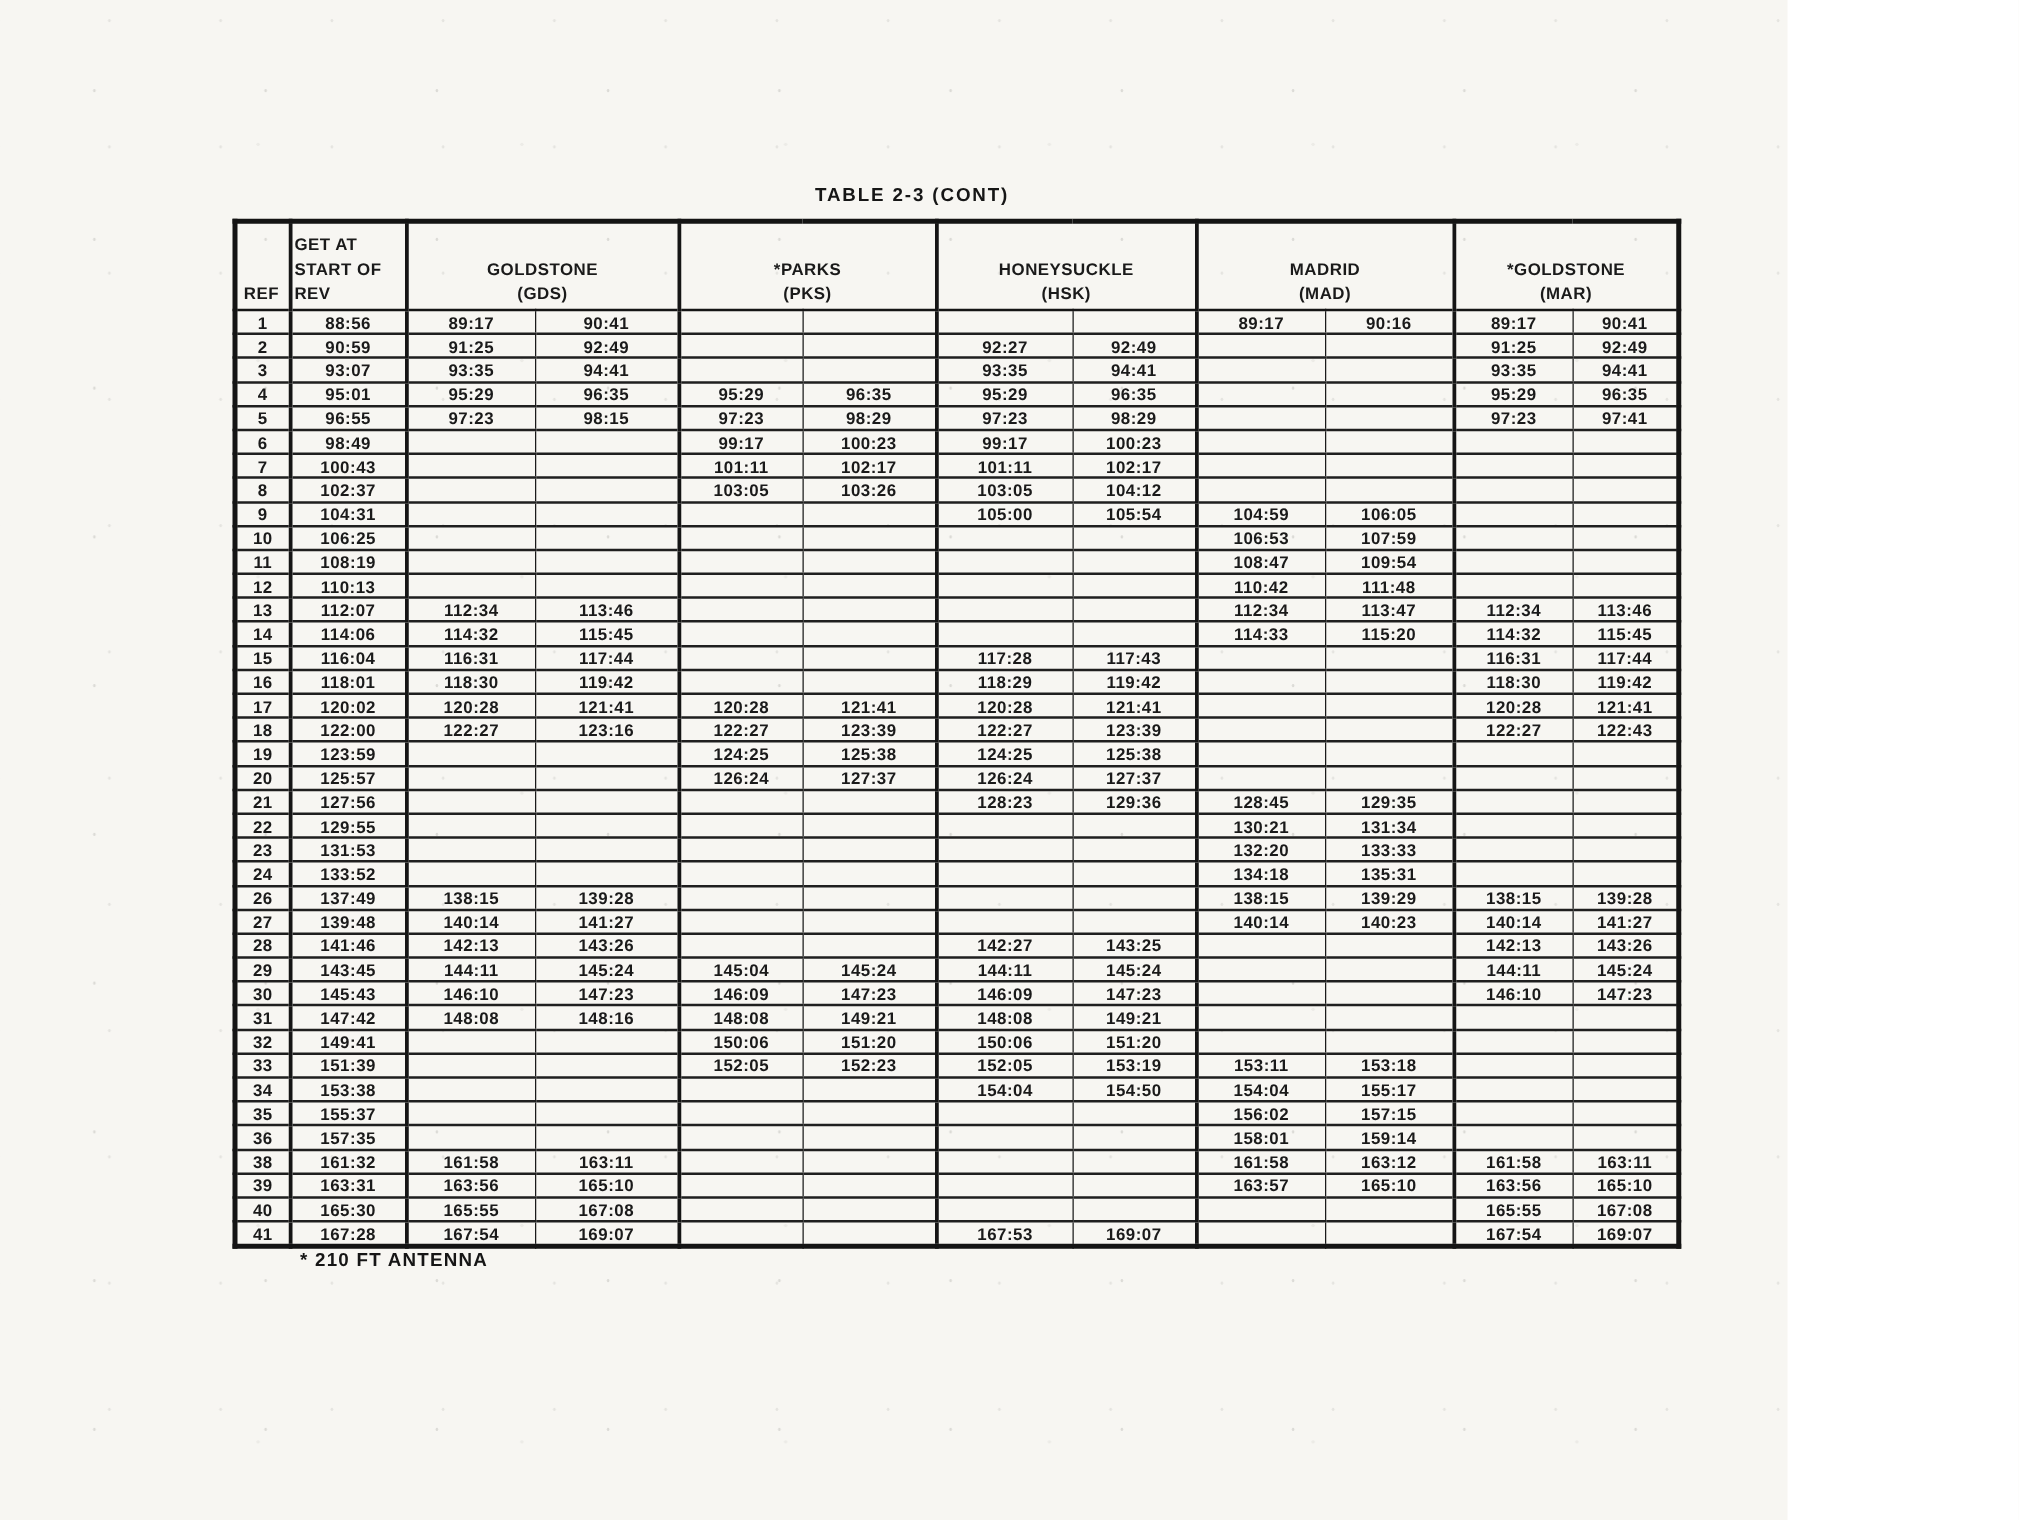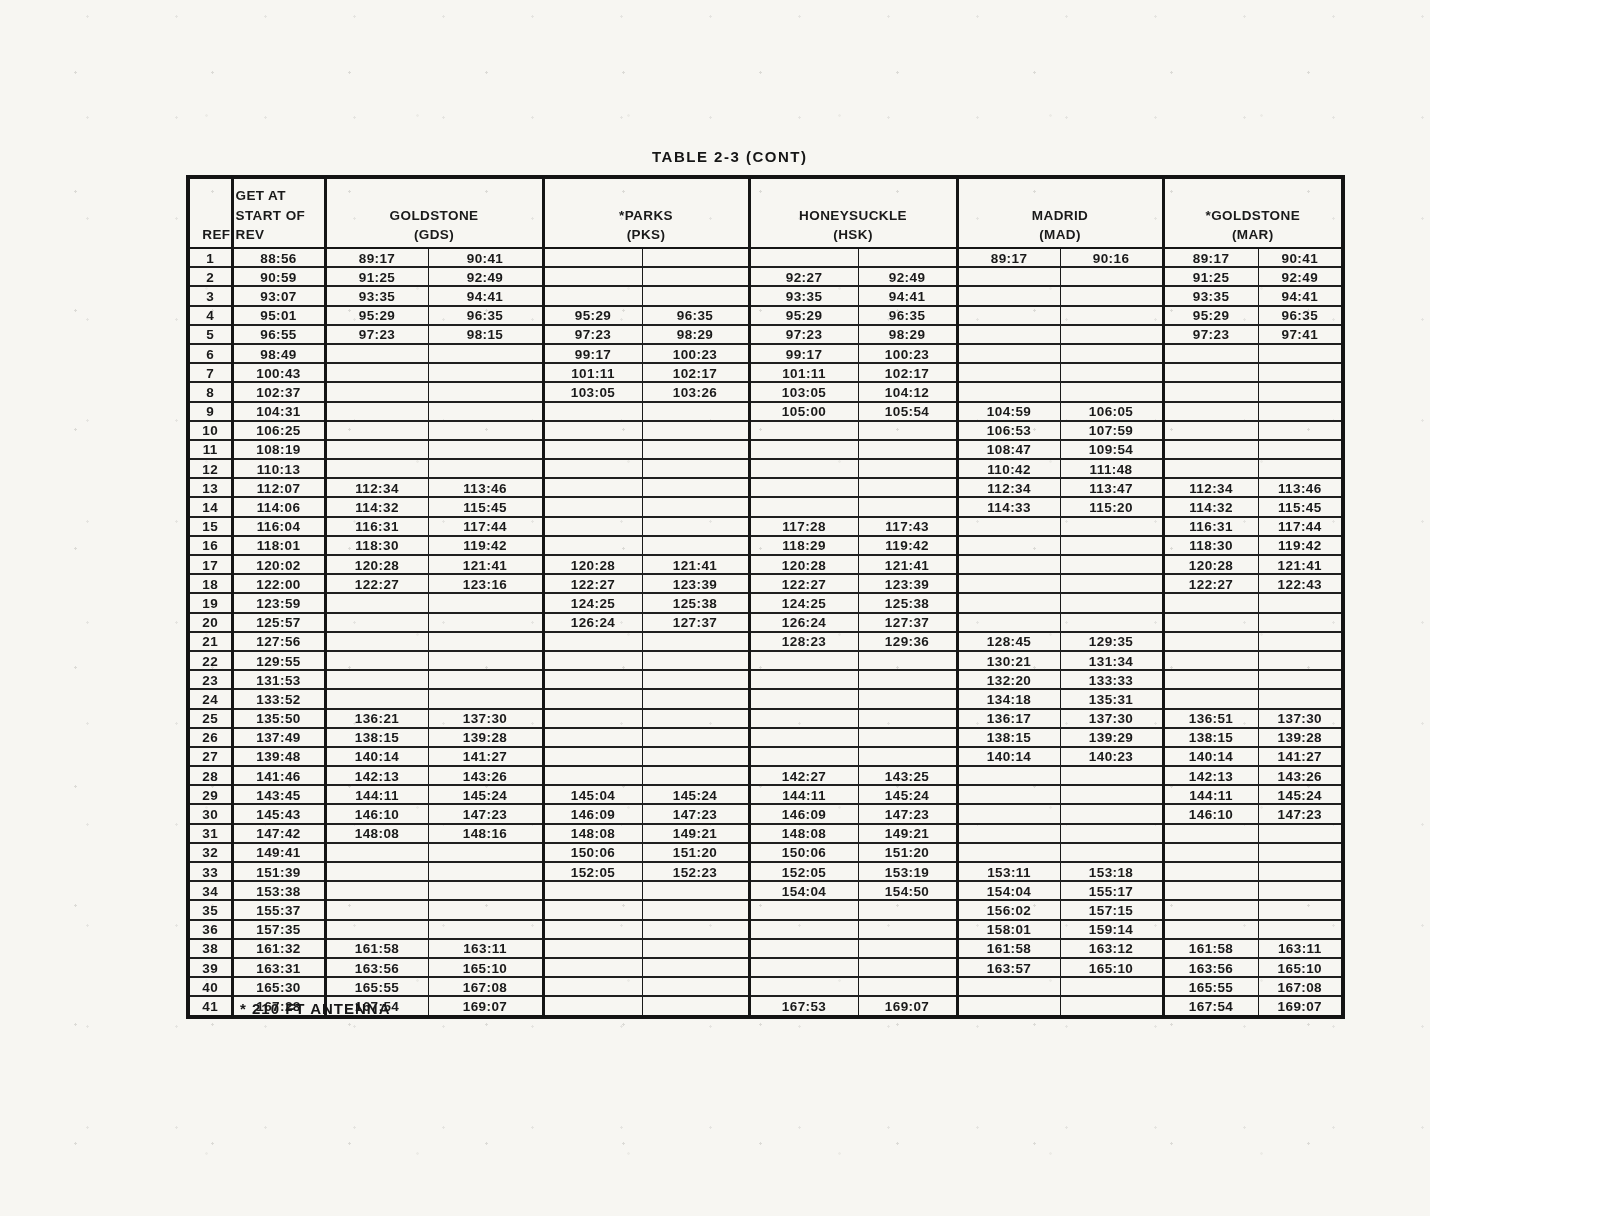--- a/index.html
+++ b/index.html
@@ -28,21 +28,21 @@
   #track th, #track td{
     font-family:"Liberation Sans", sans-serif;
     font-size:13.5px; font-weight:bold; color:#1a1a1a;
     padding:0; text-align:center; letter-spacing:0.4px;
     overflow:hidden; white-space:nowrap;
   }
   #track thead tr.band th{
     height:66px; border-bottom:2px solid #151515; vertical-align:bottom;
     padding-bottom:2px; line-height:1.45;
   }
-  #track th.ref-h{ text-align:right; padding-left:5px; }
+  #track th.ref-h{ text-align:left; padding-left:5px; }
   #track th.get-h{ text-align:left; padding-left:2px; line-height:1.5; }
   .thickL{ border-left:3px solid #151515; }
   .thinL{ border-left:1.5px solid #1a1a1a; }
   #track tr.sub td{
     height:17px; border-bottom:3px solid #141414; vertical-align:middle;
   }
   #track tbody td{
     height:16.2px; border-bottom:2px solid #1f1f1f; vertical-align:middle;
     padding-top:1px;
   }
@@ -439,34 +439,20 @@
           <td class="thickL"></td>
           <td class="thinL"></td>
           <td class="thickL"></td>
           <td class="thinL"></td>
           <td class="thickL">134:18</td>
           <td class="thinL">135:31</td>
           <td class="thickL"></td>
           <td class="thinL"></td>
         </tr>
         <tr>
-          <td>25</td>
-          <td class="thickL">135:50</td>
-          <td class="thickL">136:21</td>
-          <td class="thinL">137:30</td>
-          <td class="thickL"></td>
-          <td class="thinL"></td>
-          <td class="thickL"></td>
-          <td class="thinL"></td>
-          <td class="thickL">136:17</td>
-          <td class="thinL">137:30</td>
-          <td class="thickL">136:51</td>
-          <td class="thinL">137:30</td>
-        </tr>
-        <tr>
           <td>26</td>
           <td class="thickL">137:49</td>
           <td class="thickL">138:15</td>
           <td class="thinL">139:28</td>
           <td class="thickL"></td>
           <td class="thinL"></td>
           <td class="thickL"></td>
           <td class="thinL"></td>
           <td class="thickL">138:15</td>
           <td class="thinL">139:29</td>

